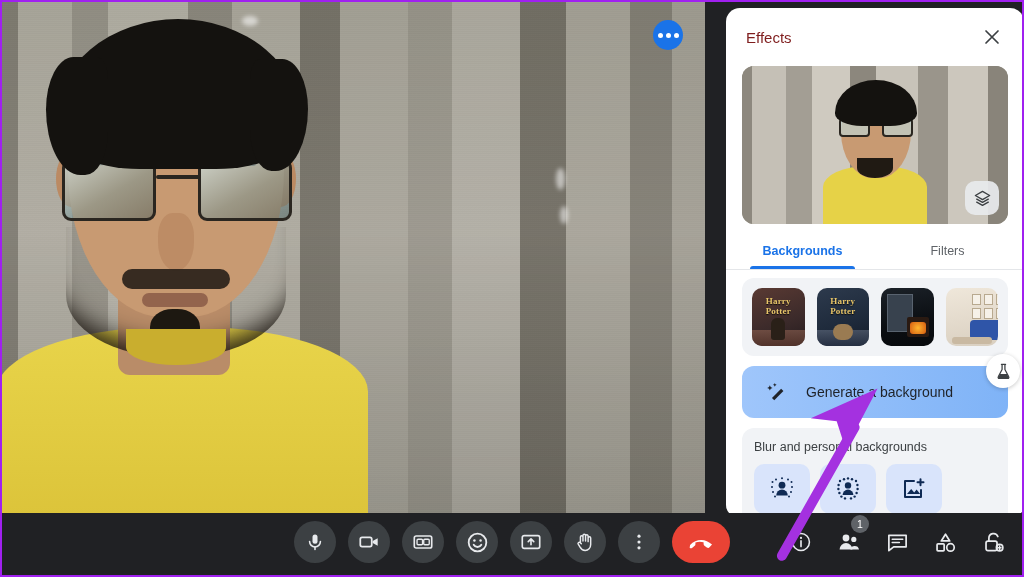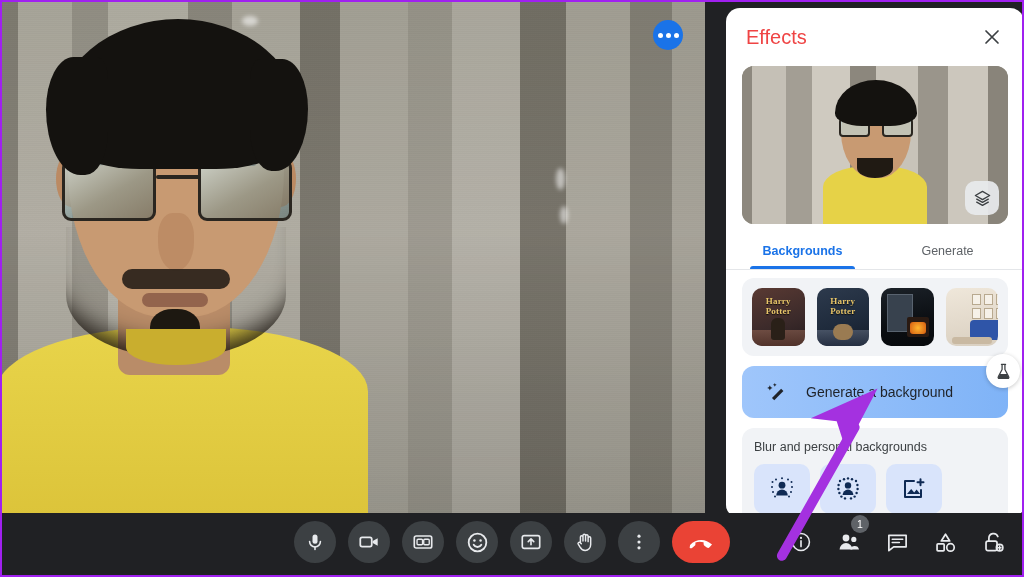--- a/index.html
+++ b/index.html
@@ -101,21 +101,21 @@
   }
   .more-btn i { width:5px; height:5px; border-radius:50%; background:#fff; display:block; }
 
   
   #effects-panel {
     position:absolute; left:724px; top:6px; width:298px; height:509px;
     background:#fff; border-radius:14px 14px 12px 12px; overflow:hidden;
     display:flex; flex-direction:column;
   }
   .panel-head { height:58px; display:flex; align-items:center; padding:0 16px 0 20px; flex:0 0 auto; }
-  .panel-title { font-size:20px; color:#ef4444; flex:1; }
+  .panel-title { font-size:15px; color:#7f1d1d; flex:1; }
   .close-x {
     width:32px; height:32px; border-radius:50%; display:flex; align-items:center; justify-content:center;
     color:#3c4043; font-size:19px; line-height:1;
   }
 
   .self-view {
     margin:0 16px; height:158px; border-radius:12px; overflow:hidden; position:relative; flex:0 0 auto;
     background:#8d8878;
   }
   .sv-wall {
@@ -274,21 +274,21 @@
         <svg width="19" height="19" viewBox="0 0 24 24">
           <path d="M12 3 L21 8.2 L12 13.4 L3 8.2 Z" fill="none" stroke="#3c4043" stroke-width="1.7" stroke-linejoin="round"></path>
           <path d="M4.2 12.4 L12 16.9 L19.8 12.4" fill="none" stroke="#3c4043" stroke-width="1.7" stroke-linejoin="round"></path>
           <path d="M4.2 16.2 L12 20.7 L19.8 16.2" fill="none" stroke="#3c4043" stroke-width="1.7" stroke-linejoin="round"></path>
         </svg>
       </div>
     </div>
 
     <div class="tabs">
       <div class="tab active">Backgrounds</div>
-      <div class="tab">Generate</div>
+      <div class="tab">Filters</div>
     </div>
     <div class="tabs-rule"></div>
 
     <div class="card">
       <div class="thumbs">
 
         <div class="thumb hp">
           <div class="hp-floor"></div>
           <div class="hp-fig"></div>
           <div class="hp-text">Harry Potter</div>

